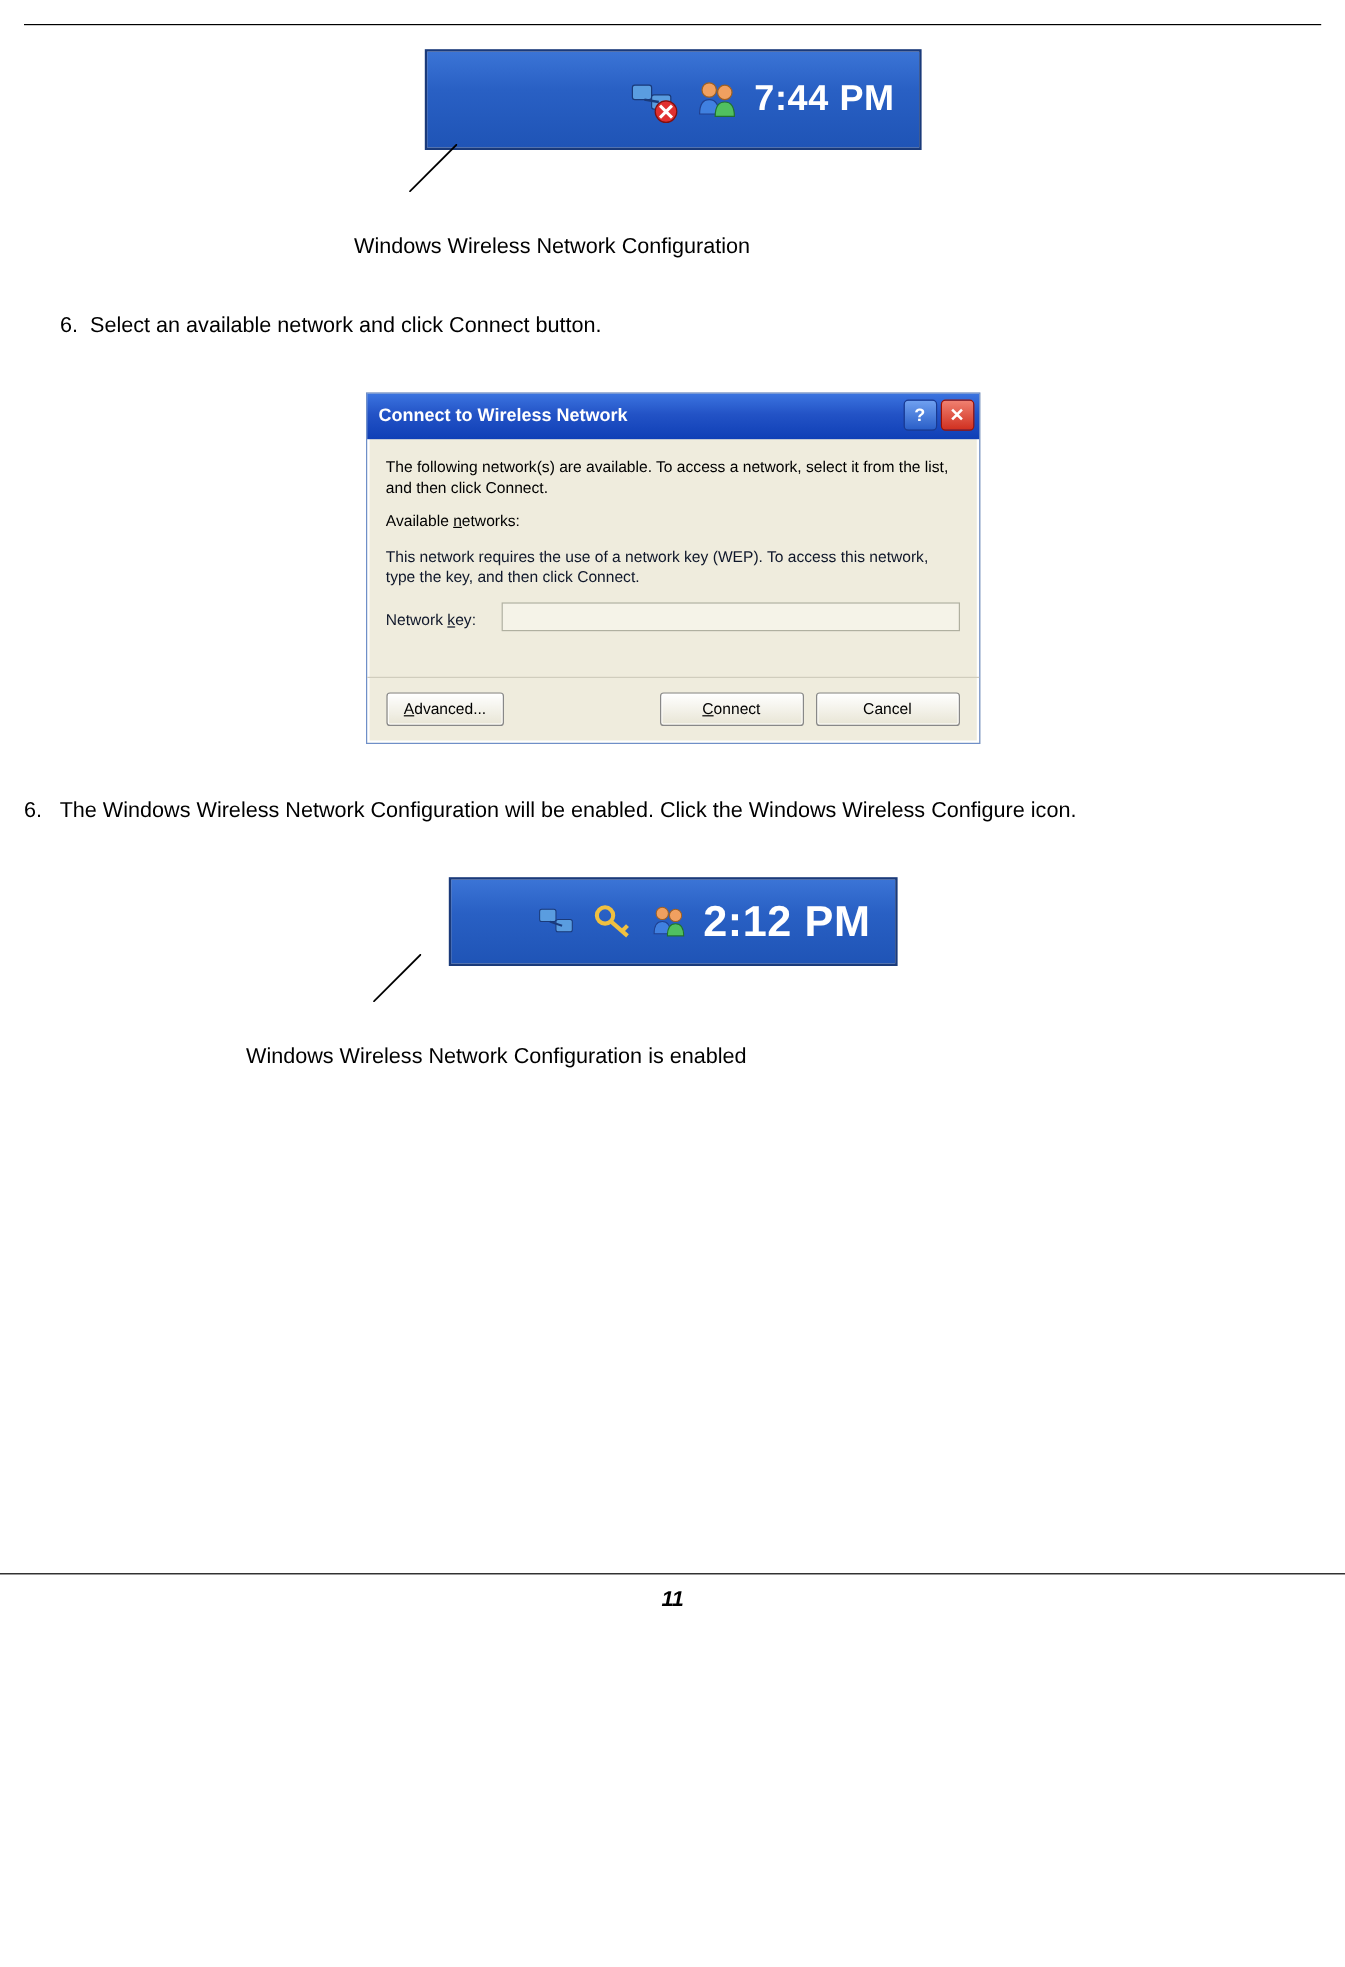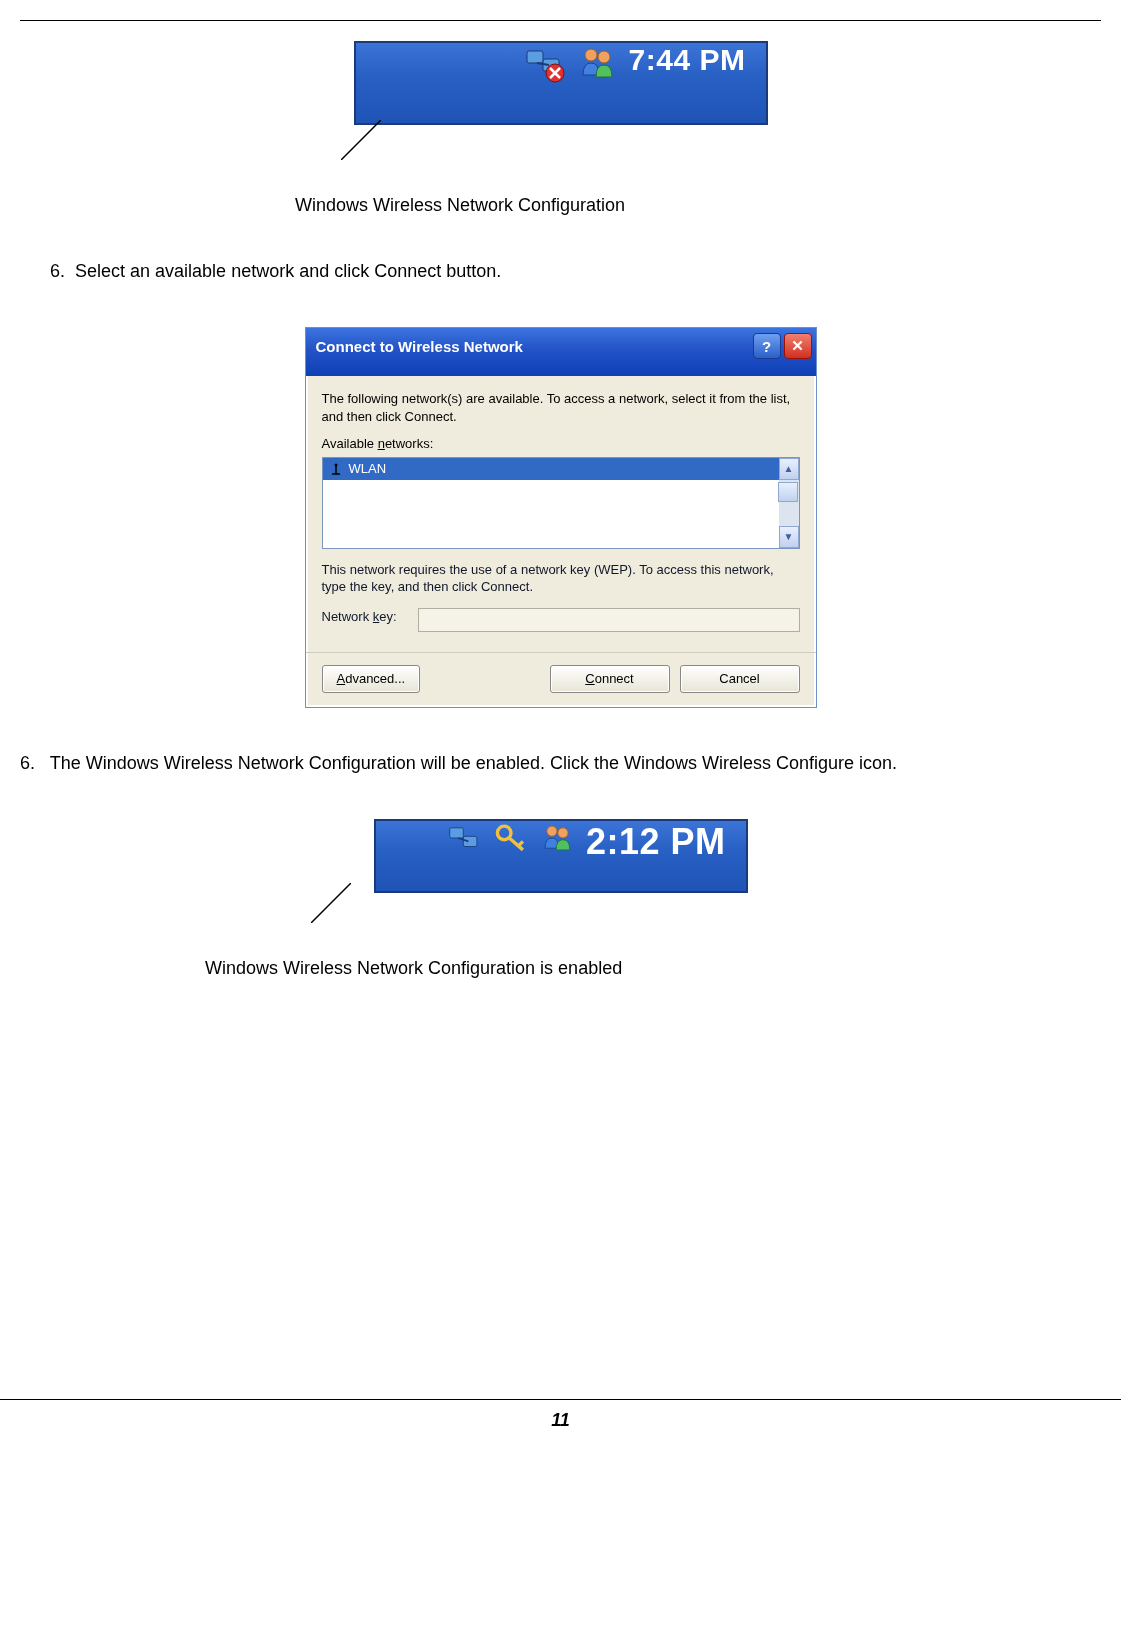--- a/index.html
+++ b/index.html
@@ -45,20 +45,21 @@
       justify-content: center;
       position: relative;
     }
     .taskbar {
       width: 390px;
       height: 80px;
       background: linear-gradient(to bottom, #3b74d6 0%, #2960c4 40%, #1f54b6 100%);
       border: 2px solid #1a3a7a;
       position: relative;
       display: flex;
+      align-items: center;
       justify-content: flex-end;
       padding-right: 20px;
       gap: 12px;
     }
     .tb-icon {
       width: 40px;
       height: 40px;
       position: relative;
     }
     .tb-icon svg { width: 100%; height: 100%; }
@@ -89,21 +90,21 @@
       width: 510px;
       border: 1px solid #6f8fc8;
       background: #efecdd;
       box-shadow: 0 0 0 2px #fff inset;
     }
     .titlebar {
       height: 36px;
       background: linear-gradient(to bottom, #3b74e0 0%, #2353c6 45%, #0f3fb6 100%);
       display: flex;
       align-items: center;
-      padding: 0 4px 12px 10px;
+      padding: 0 4px 2px 10px;
       justify-content: space-between;
     }
     .titlebar-text {
       color: #fff;
       font-weight: bold;
       font-size: 15px;
     }
     .titlebar-icons {
       display: flex;
       gap: 3px;
@@ -182,24 +183,24 @@
       position: absolute;
       right: 1px;
       top: 24px;
       width: 18px;
       height: 18px;
       background: linear-gradient(to bottom, #e8f0ff, #c0d0ee);
       border: 1px solid #90a8d0;
     }
     .net-key-row {
       display: flex;
-      align-items: flex-start;
+      align-items: flex-end;
       gap: 21px;
       margin-top: 12px;
-      margin-bottom: 6px;
+      margin-bottom: 24px;
     }
     .net-key-input {
       flex: 1;
       height: 22px;
       border: 1px solid #b0b0a0;
       background: #f5f3e8;
     }
     .dialog-buttons {
       border-top: 1px solid #d0cdbd;
       padding: 12px 16px 14px 16px;
@@ -283,39 +284,20 @@
         <span class="titlebar-text">Connect to Wireless Network</span>
         <span class="titlebar-icons">
           <span class="titlebar-btn help-btn">?</span>
           <span class="titlebar-btn close-btn">✕</span>
         </span>
       </div>
       <div class="dialog-body">
         <div>The following network(s) are available. To access a network, select it from the list, and then click Connect.</div>
         <div class="dialog-label">
           <span>Available </span><span class="underline">n</span><span>etworks:</span>
-        </div>
-        <div class="net-listbox">
-          <div class="net-list-inner">
-            <div class="net-item">
-              <span class="antenna-icon">
-                <svg viewBox="0 0 14 14">
-                  <line x1="7" y1="2" x2="7" y2="12" stroke="#000" stroke-width="1.5"></line>
-                  <circle cx="7" cy="3" r="1.5" fill="#000"></circle>
-                  <line x1="3" y1="12" x2="11" y2="12" stroke="#000" stroke-width="1.5"></line>
-                </svg>
-              </span>
-              <span>WLAN</span>
-            </div>
-          </div>
-          <div class="vscroll">
-            <div class="vscroll-btn">▲</div>
-            <div class="vscroll-btn">▼</div>
-          </div>
-          <div class="vscroll-thumb"></div>
         </div>
         <div class="grey" style="margin-top:12px;">This network requires the use of a network key (WEP). To access this network, type the key, and then click Connect.</div>
         <div class="net-key-row">
           <span class="grey">
             <span>Network </span><span class="underline">k</span><span>ey:</span>
           </span>
           <div class="net-key-input"></div>
         </div>
       </div>
       <div class="dialog-buttons">

